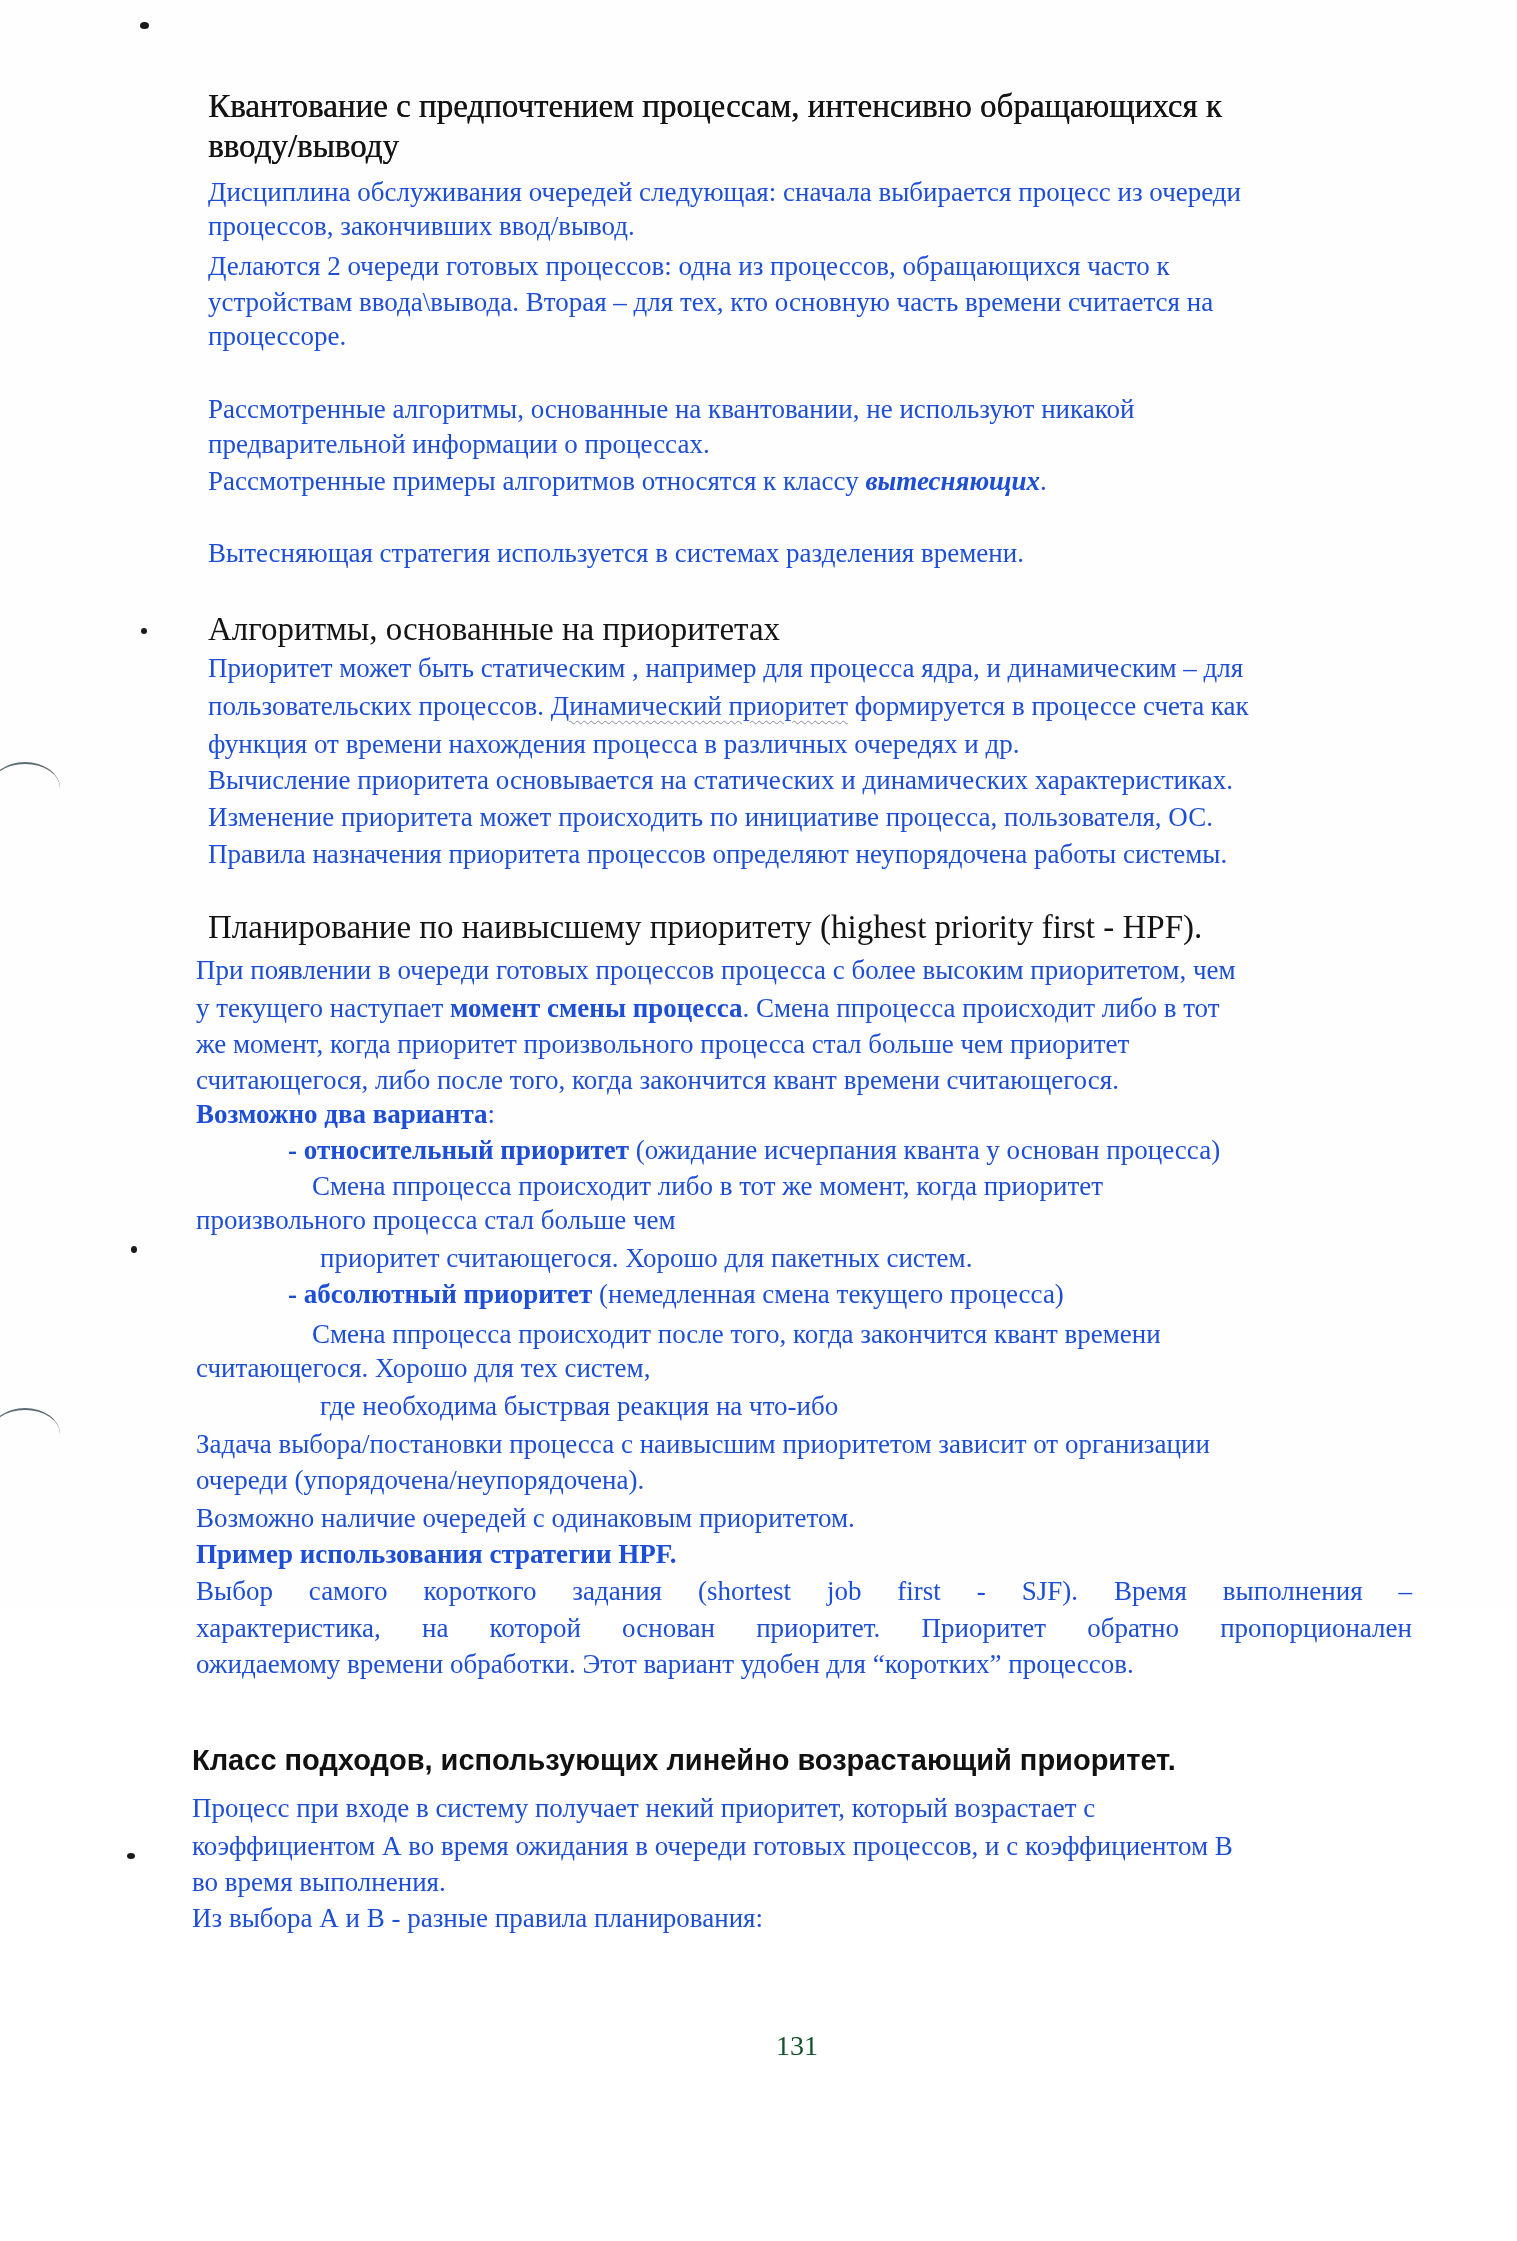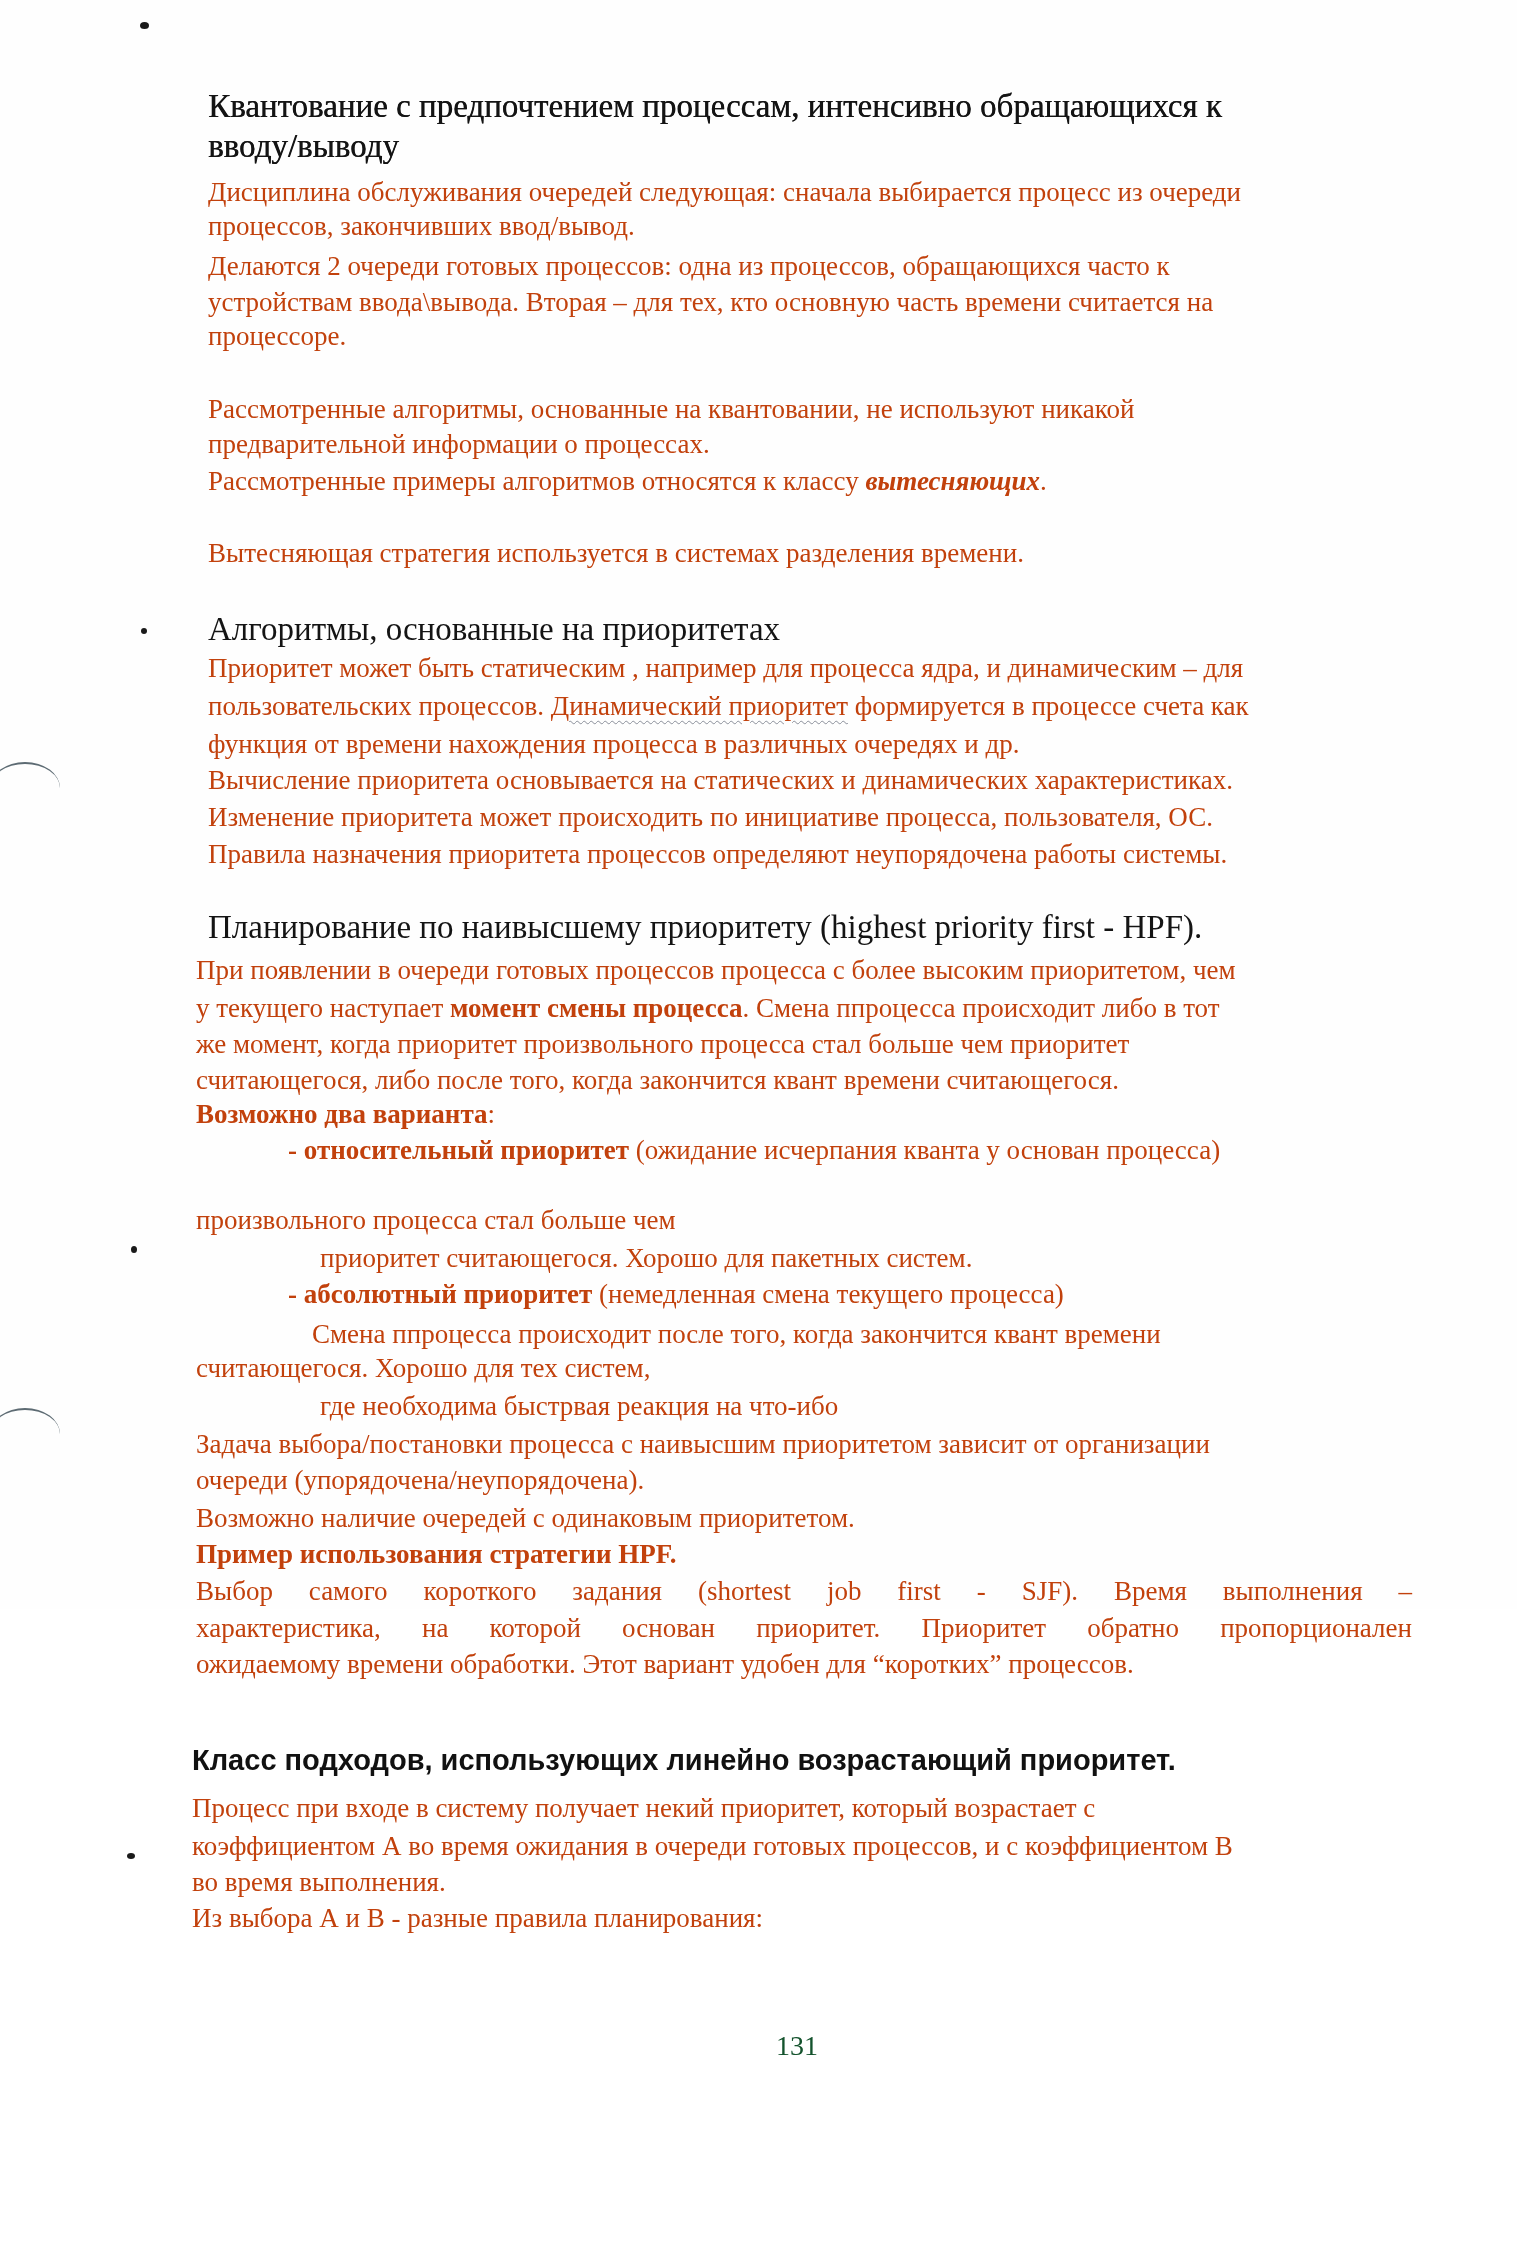--- a/index.html
+++ b/index.html
@@ -1,18 +1,18 @@
 <!DOCTYPE html>
 <html><head>
   <meta charset="utf-8">
   <style>
     html, body { margin: 0; padding: 0; background: #ffffff; }
     body { width: 1517px; height: 2241px; position: relative; overflow: hidden; }
     .page { position: absolute; left: 0; top: 0; width: 1517px; height: 1609px; background: #fefefe; }
-    .ln { position: absolute; white-space: nowrap; font-family: "Liberation Serif", "DejaVu Serif", serif; color: #c2410c; font-size: 27px; line-height: 32px; }
+    .ln { position: absolute; white-space: nowrap; font-family: "Liberation Serif", "DejaVu Serif", serif; color: #1d4ed8; font-size: 27px; line-height: 32px; }
     .h1 { font-size: 33px; line-height: 38px; color: #141414; text-shadow: 0.4px 0 0 #141414; }
     .h2 { font-size: 33px; line-height: 38px; color: #141414; }
     .h3 { font-family: "Liberation Sans", "DejaVu Sans", sans-serif; font-weight: bold; font-size: 29px; line-height: 34px; color: #111; }
     .b { font-weight: bold; }
     .bi { font-weight: bold; font-style: italic; }
     .just { text-align: justify; text-align-last: justify; white-space: normal; }
     .wavy { text-decoration: underline; text-decoration-style: wavy; text-decoration-color: #8a8f9a; text-decoration-thickness: 1px; text-underline-offset: 5px; }
     .pagenum { position: absolute; left: 776px; top: 2030px; font-family: "Liberation Serif", serif; font-size: 28px; color: #14532d; }
     .mark { position: absolute; background: #1a1a1a; border-radius: 50%; }
     .hole { position: absolute; width: 70px; height: 50px; border-top: 2px solid #5d6b73; border-radius: 50% 50% 0 0; border-left: 0; }
@@ -61,20 +61,21 @@
   </div>
   <div class="ln" style="left:196px;top:1028px;">же момент, когда приоритет произвольного процесса стал больше чем приоритет</div>
   <div class="ln" style="left:196px;top:1064px;">считающегося, либо после того, когда закончится квант времени считающегося.</div>
   <div class="ln" style="left:196px;top:1098px;">
     <span class="b">Возможно два варианта</span><span>:</span>
   </div>
 
   <div class="ln" style="left:288px;top:1134px;">
     <span class="b">- относительный приоритет</span><span> (ожидание исчерпания кванта у основан процесса)</span>
   </div>
+  <div class="ln" style="left:312px;top:1170px;">Смена ппроцесса происходит либо в тот же момент, когда приоритет</div>
   <div class="ln" style="left:196px;top:1204px;">произвольного процесса стал больше чем</div>
   <div class="ln" style="left:320px;top:1242px;">приоритет считающегося. Хорошо для пакетных систем.</div>
 
   <div class="ln" style="left:288px;top:1278px;">
     <span class="b">- абсолютный приоритет</span><span> (немедленная смена текущего процесса)</span>
   </div>
   <div class="ln" style="left:312px;top:1318px;">Смена ппроцесса происходит после того, когда закончится квант времени</div>
   <div class="ln" style="left:196px;top:1352px;">считающегося. Хорошо для тех систем,</div>
   <div class="ln" style="left:320px;top:1390px;">где необходима быстрвая реакция на что-ибо</div>
 

